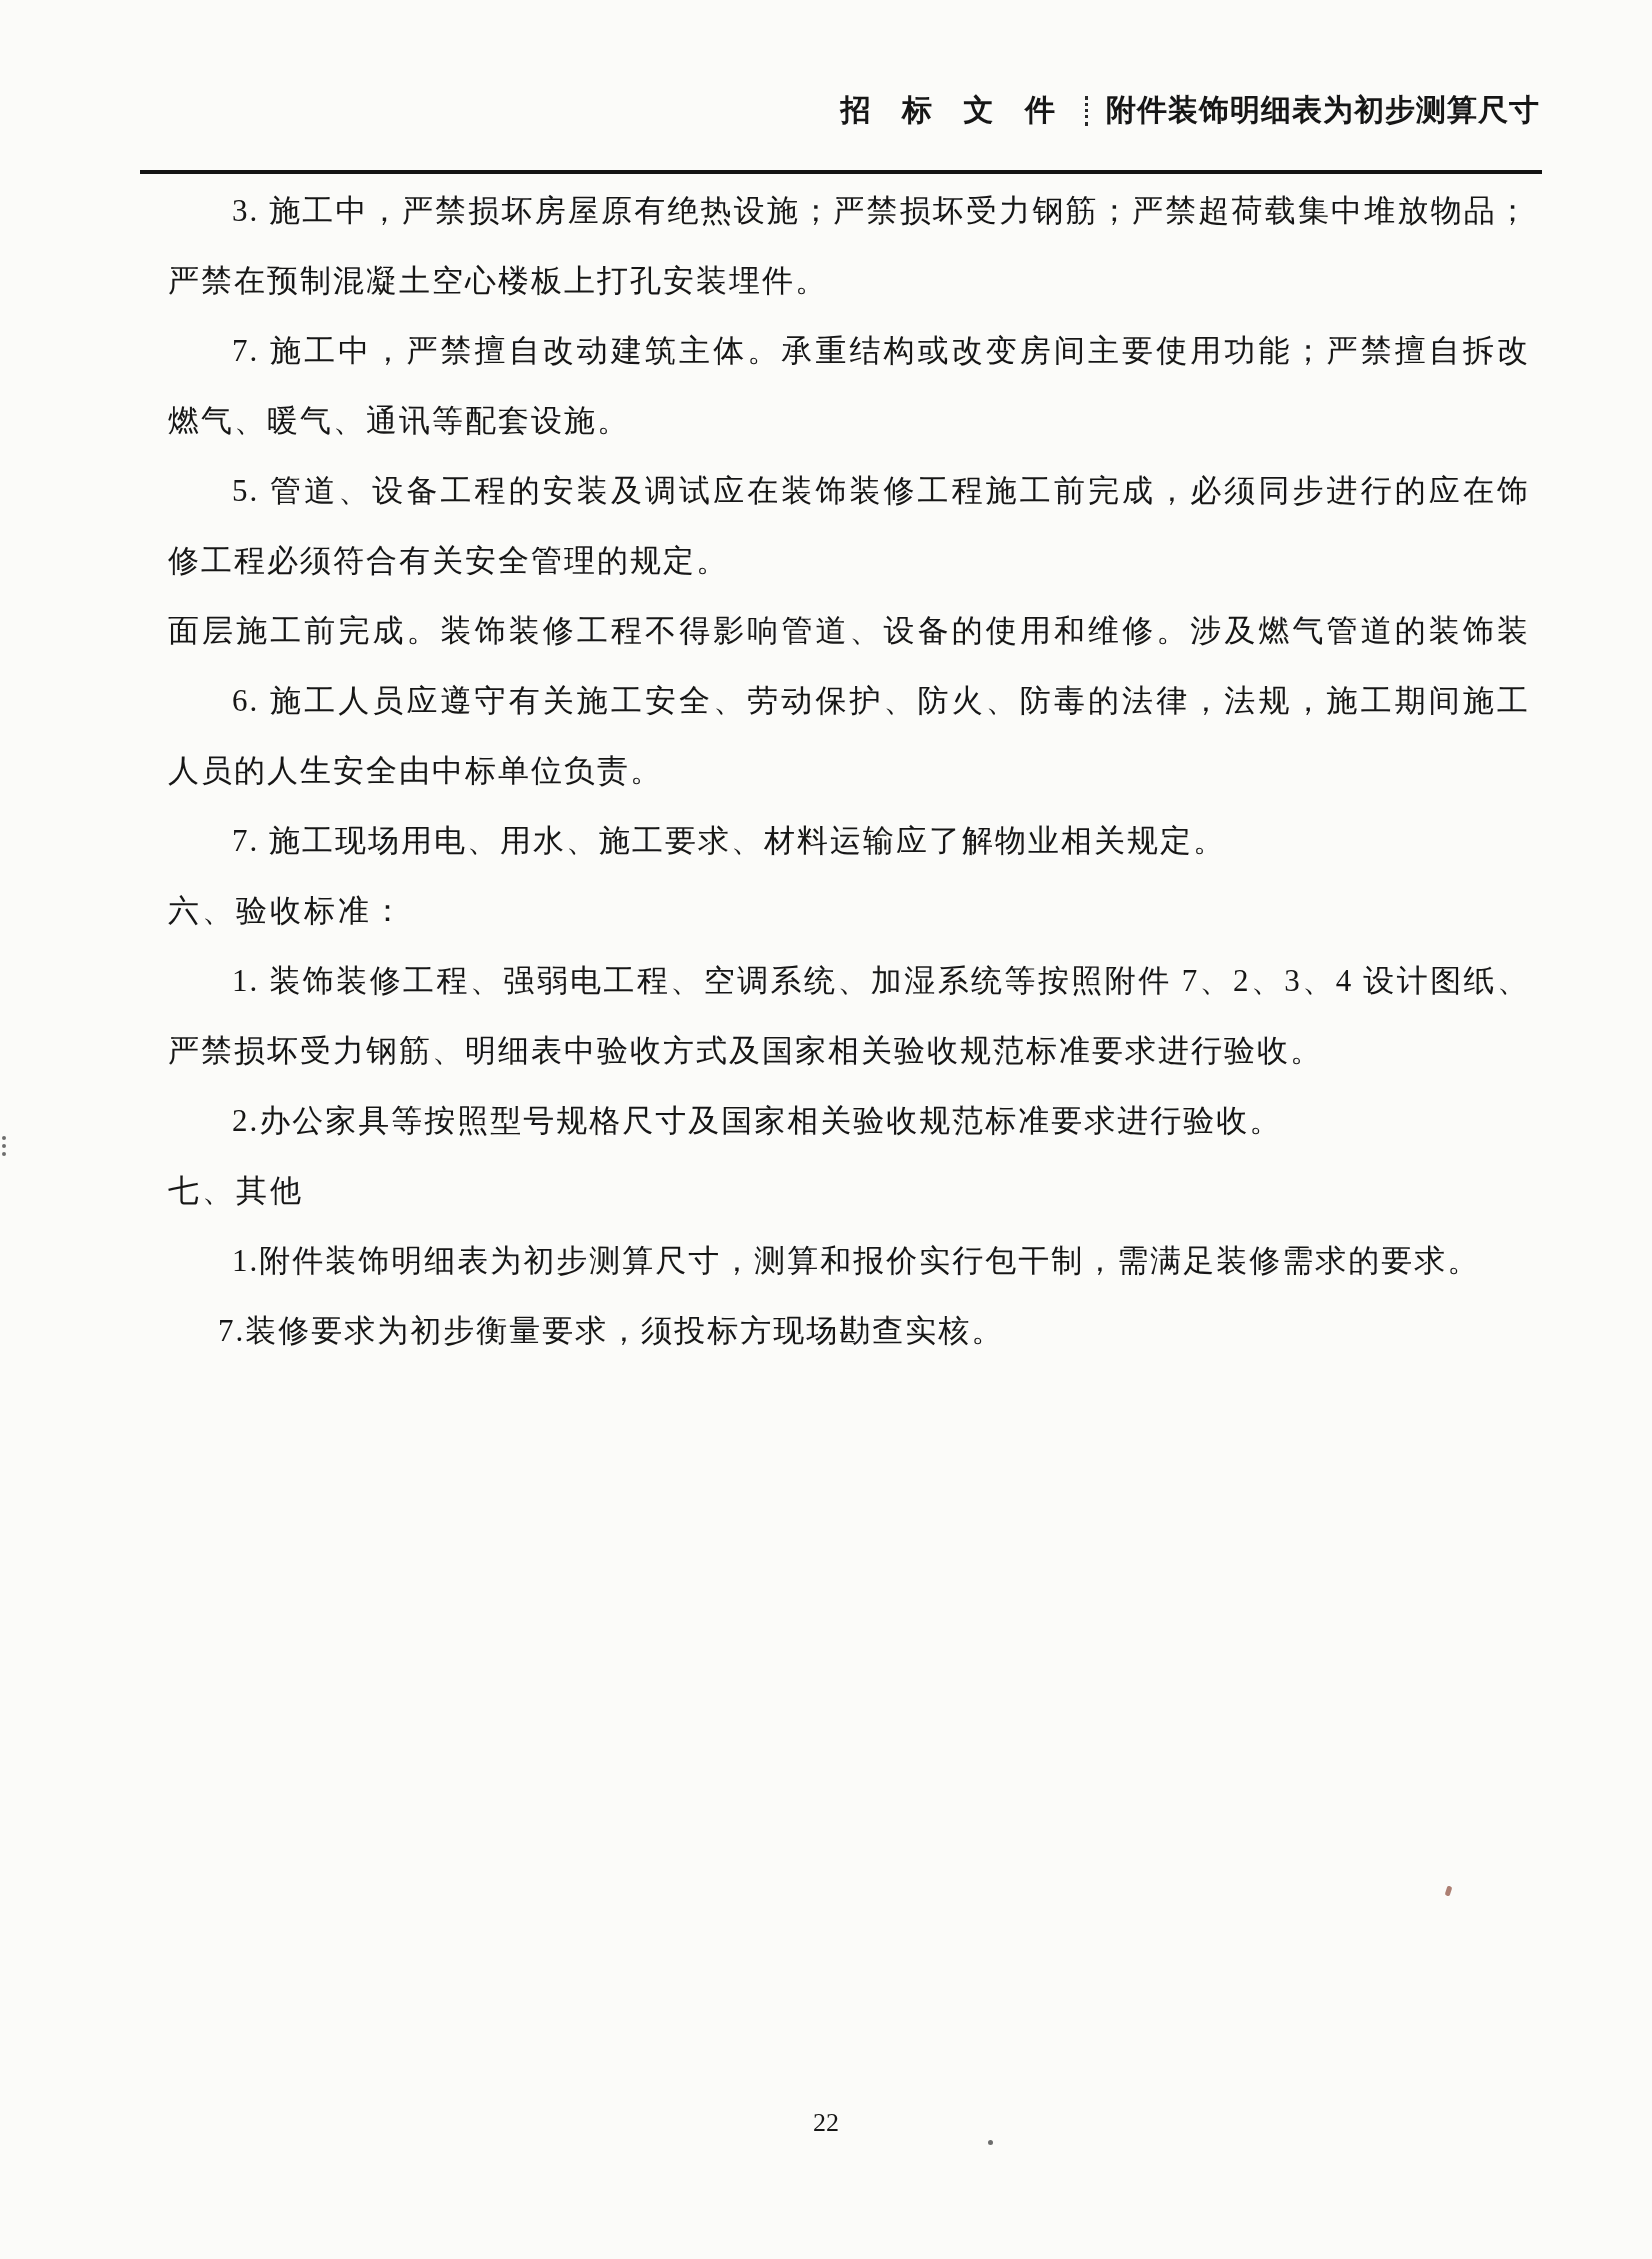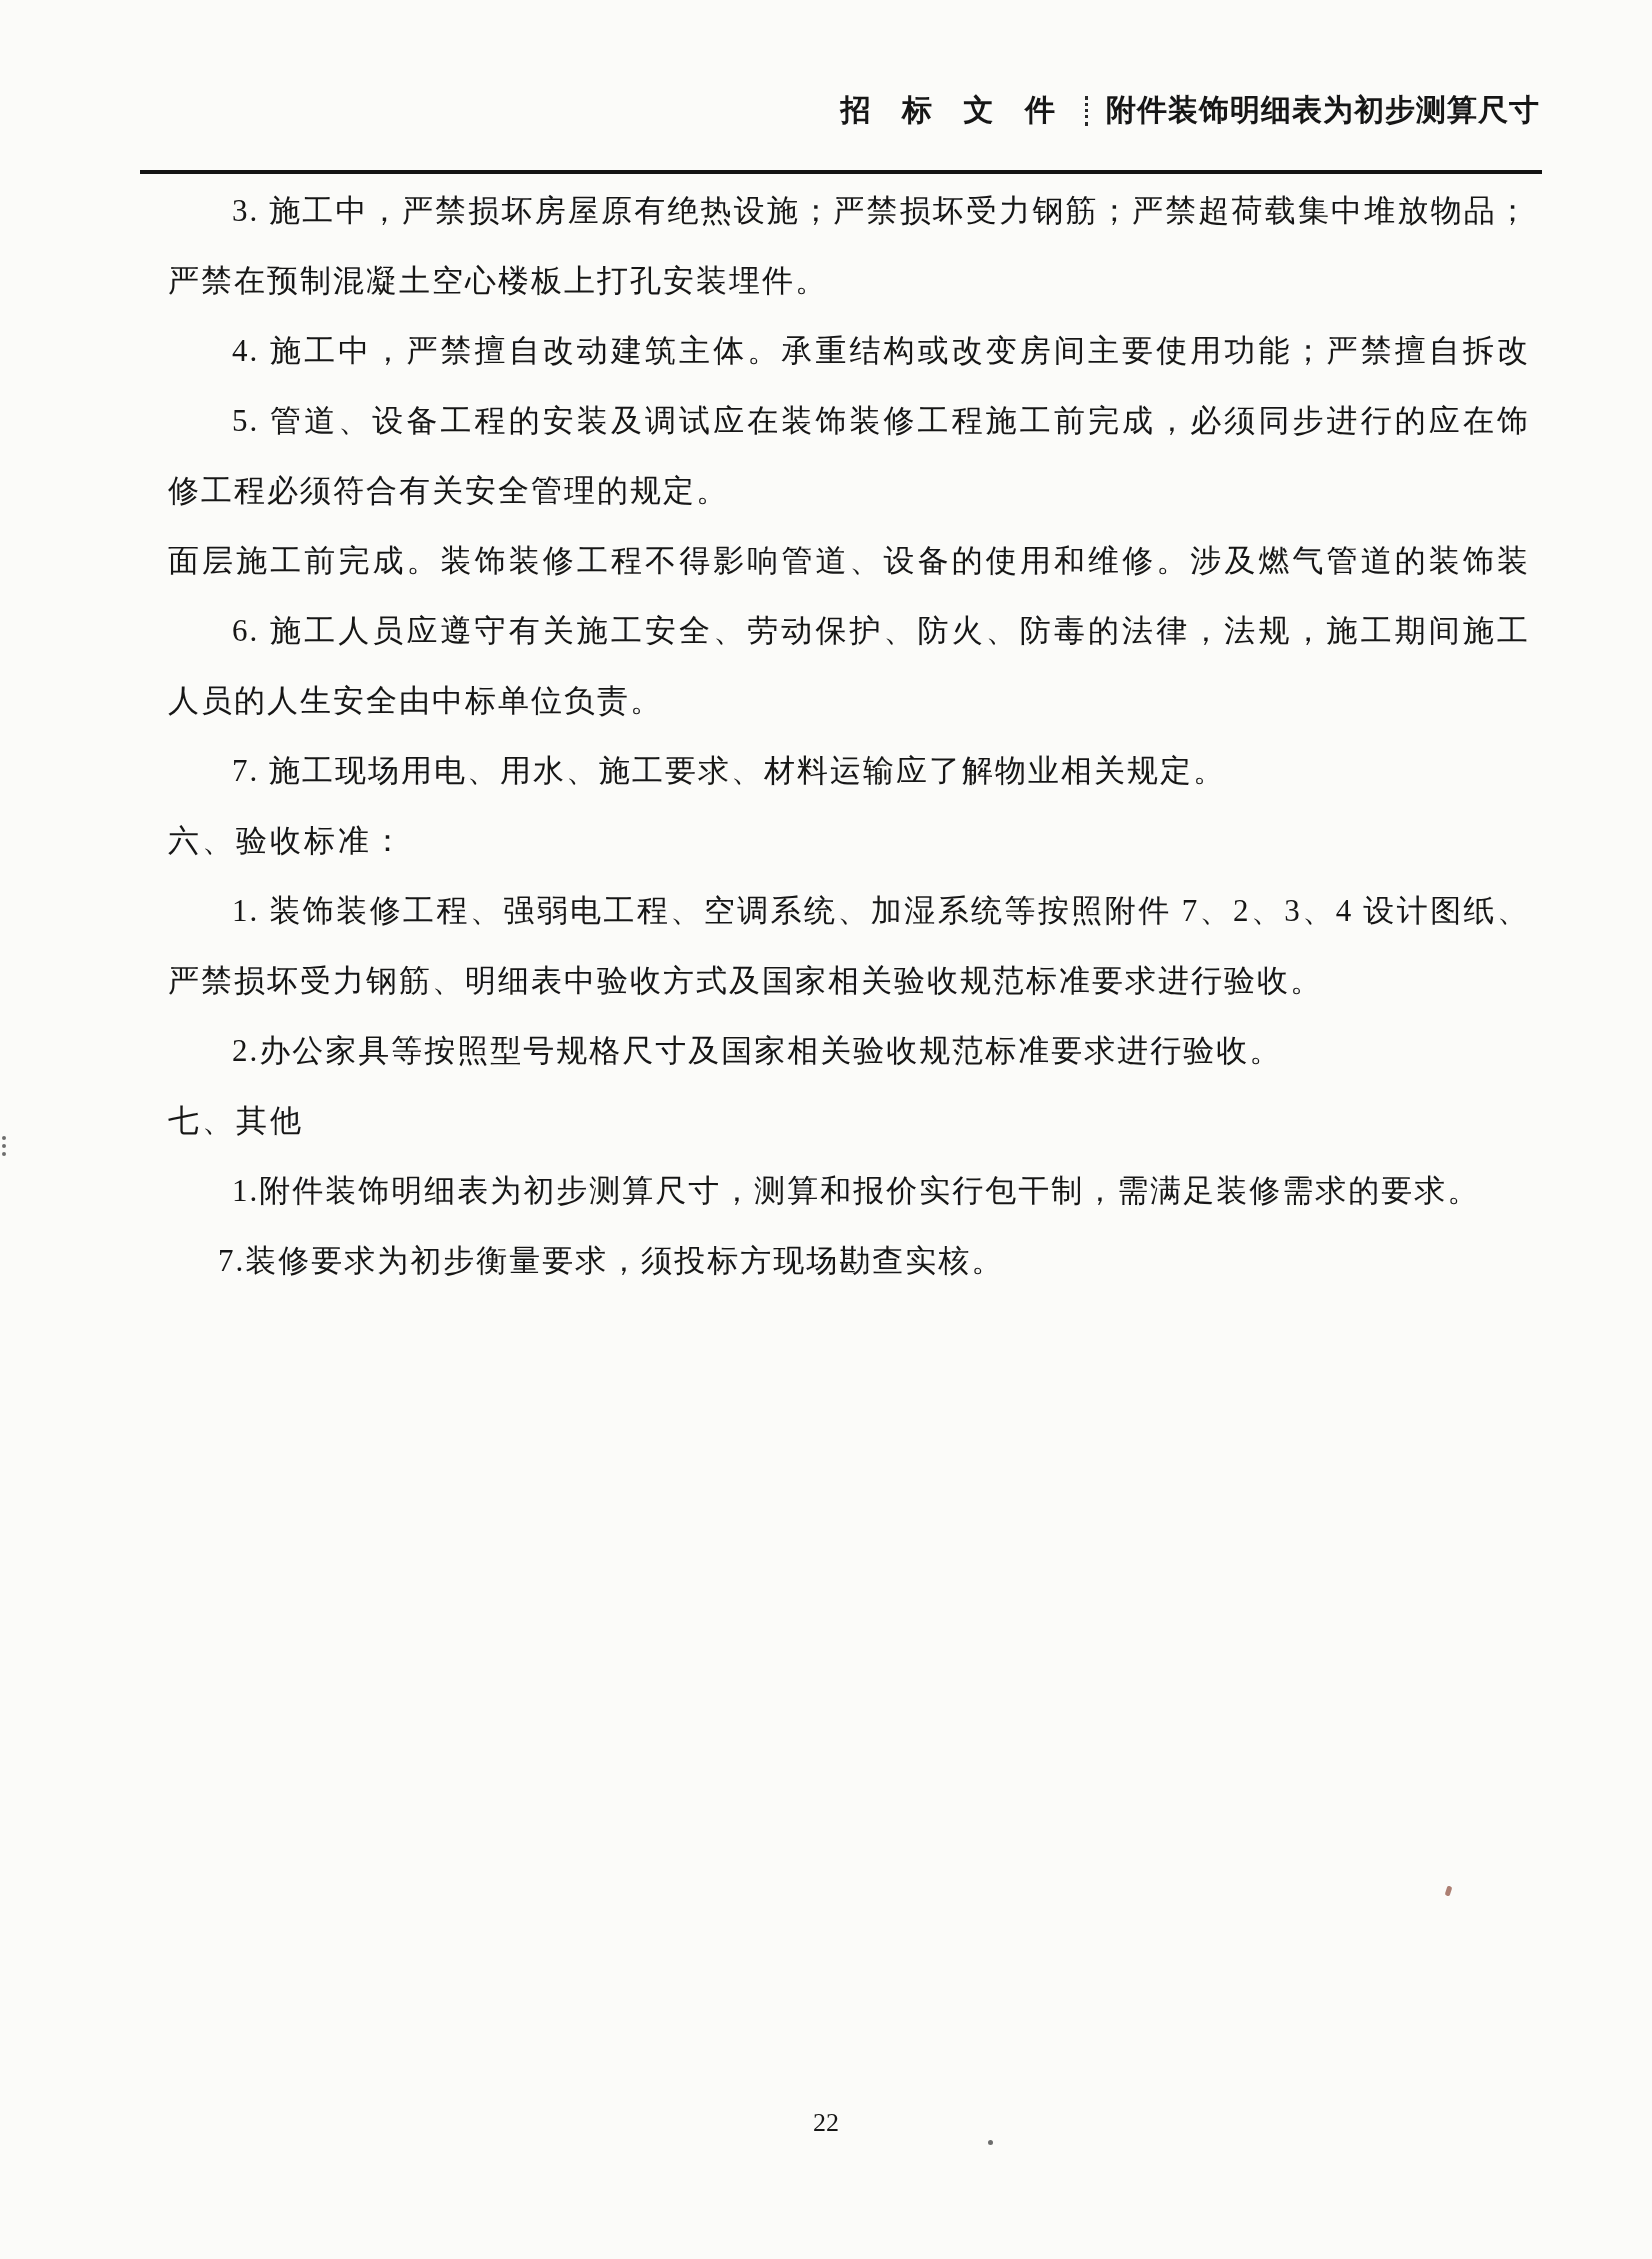--- a/index.html
+++ b/index.html
@@ -106,21 +106,22 @@
   <span class="header-divider"></span>
   <span class="company">附件装饰明细表为初步测算尺寸</span>
 </header>
 <div class="header-rule"></div>
 
 <main class="content">
 
   <div class="line justify indent">3. 施工中，严禁损坏房屋原有绝热设施；严禁损坏受力钢筋；严禁超荷载集中堆放物品；</div>
   <div class="line">严禁在预制混凝土空心楼板上打孔安装埋件。</div>
 
-  <div class="line justify indent">4. 施工中，严禁擅自改动建筑主体。承重结构或改变房间主要使用功能；严禁擅自拆改</div>
+  <div class="line justify indent">7. 施工中，严禁擅自改动建筑主体。承重结构或改变房间主要使用功能；严禁擅自拆改</div>
+  <div class="line">燃气、暖气、通讯等配套设施。</div>
 
   <div class="line justify indent">5. 管道、设备工程的安装及调试应在装饰装修工程施工前完成，必须同步进行的应在饰</div>
   <div class="line">修工程必须符合有关安全管理的规定。</div>
   <div class="line justify">面层施工前完成。装饰装修工程不得影响管道、设备的使用和维修。涉及燃气管道的装饰装</div>
 
   <div class="line justify indent">6. 施工人员应遵守有关施工安全、劳动保护、防火、防毒的法律，法规，施工期间施工</div>
   <div class="line">人员的人生安全由中标单位负责。</div>
 
   <div class="line indent">7. 施工现场用电、用水、施工要求、材料运输应了解物业相关规定。</div>
 

